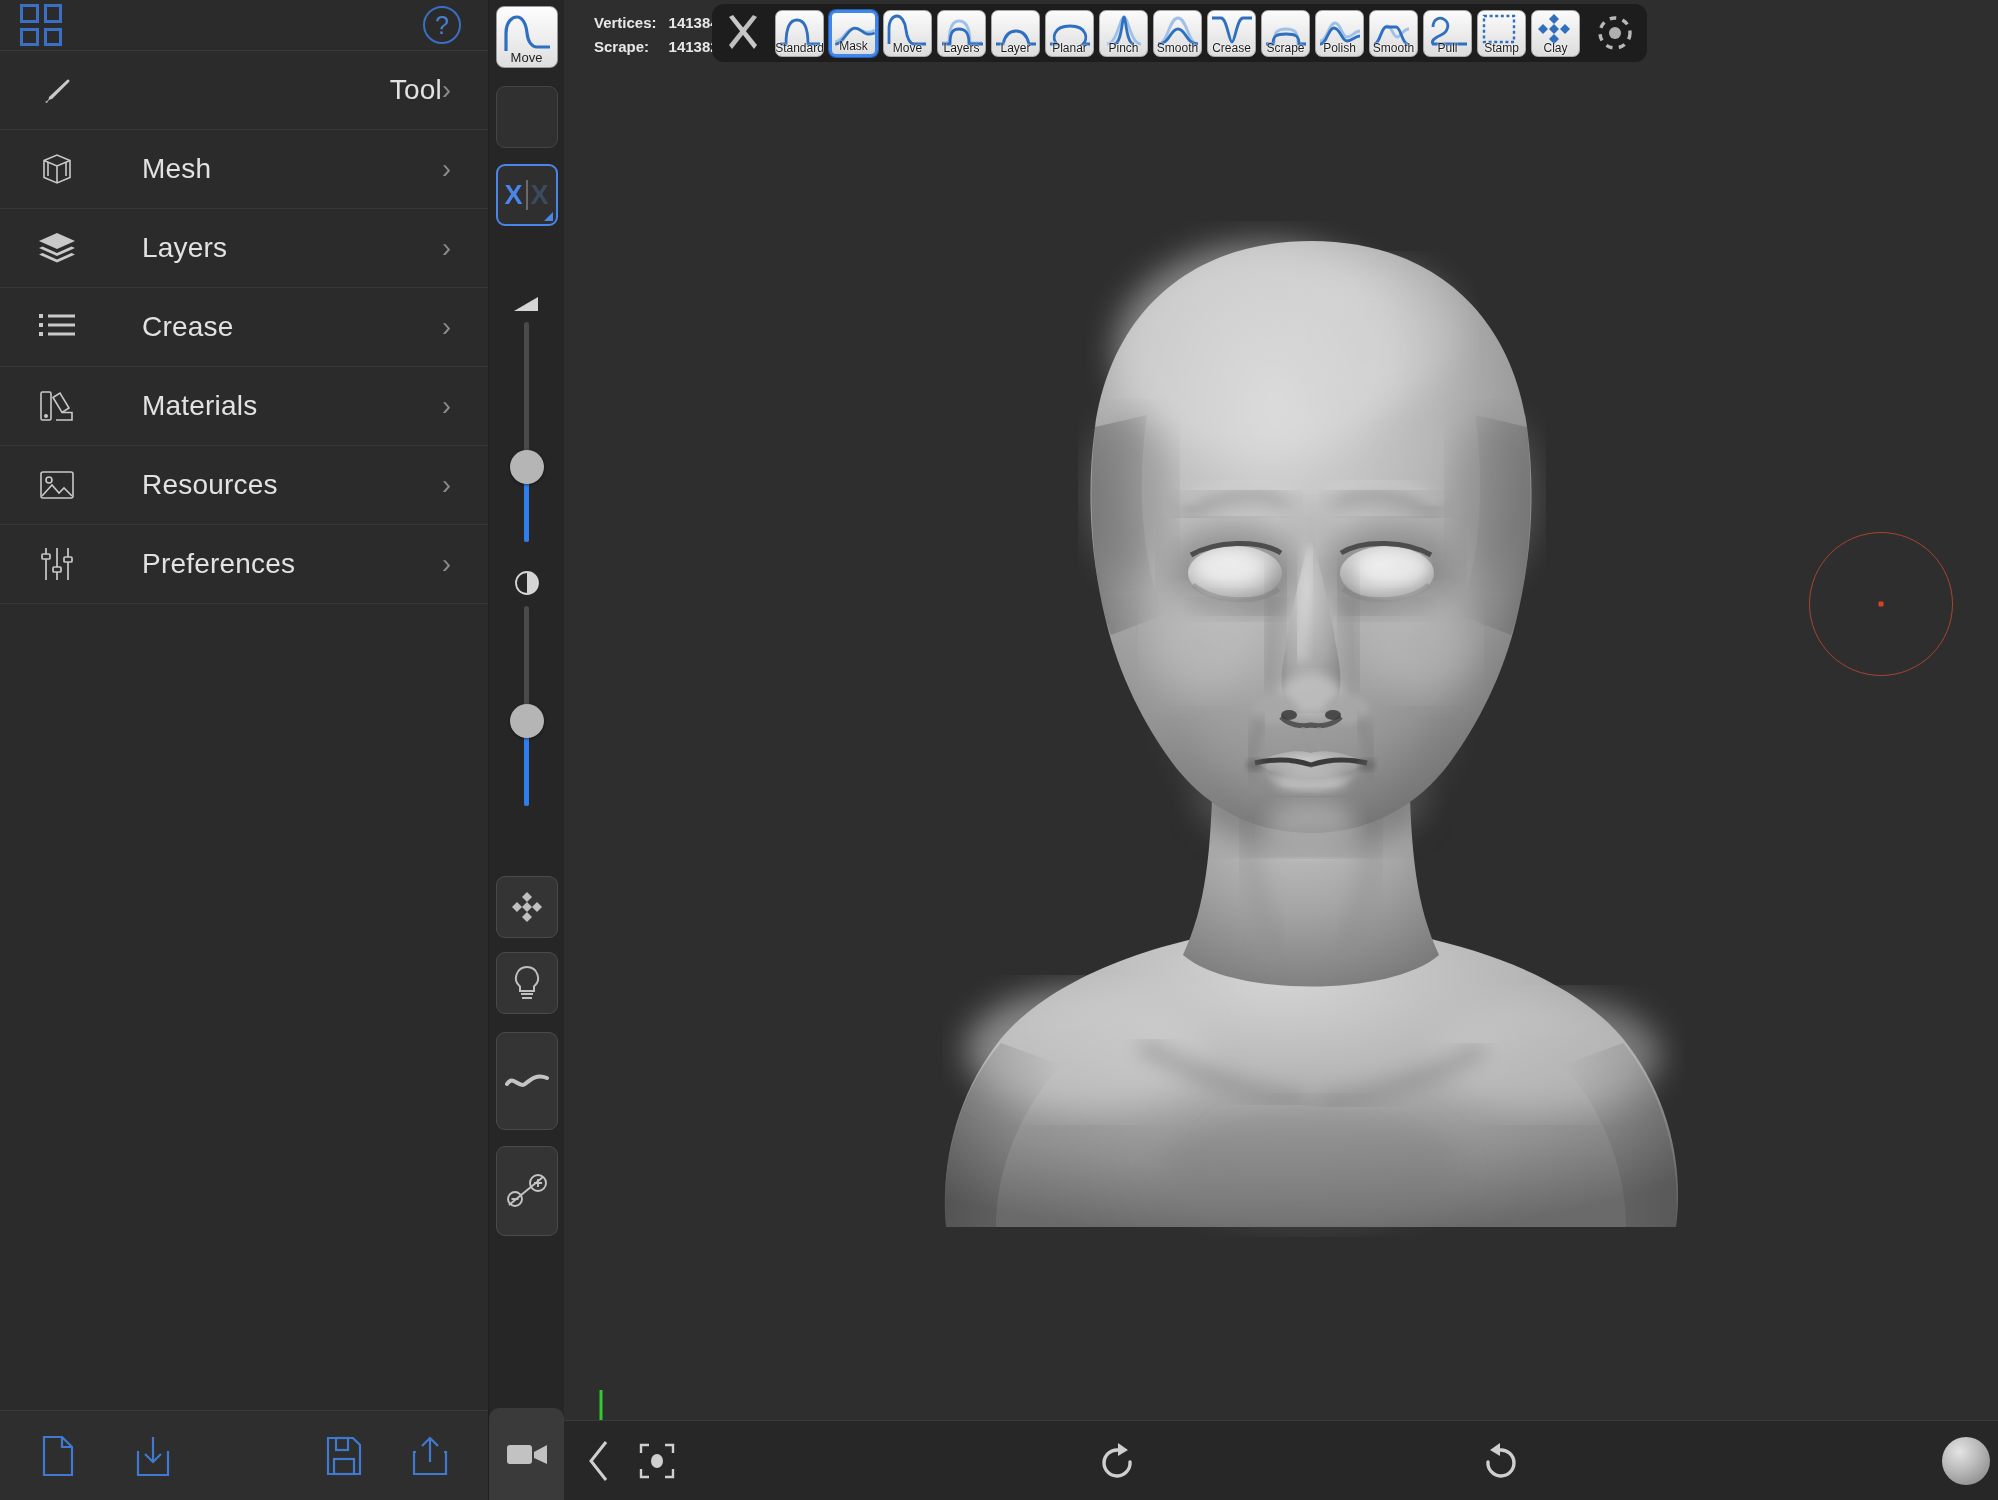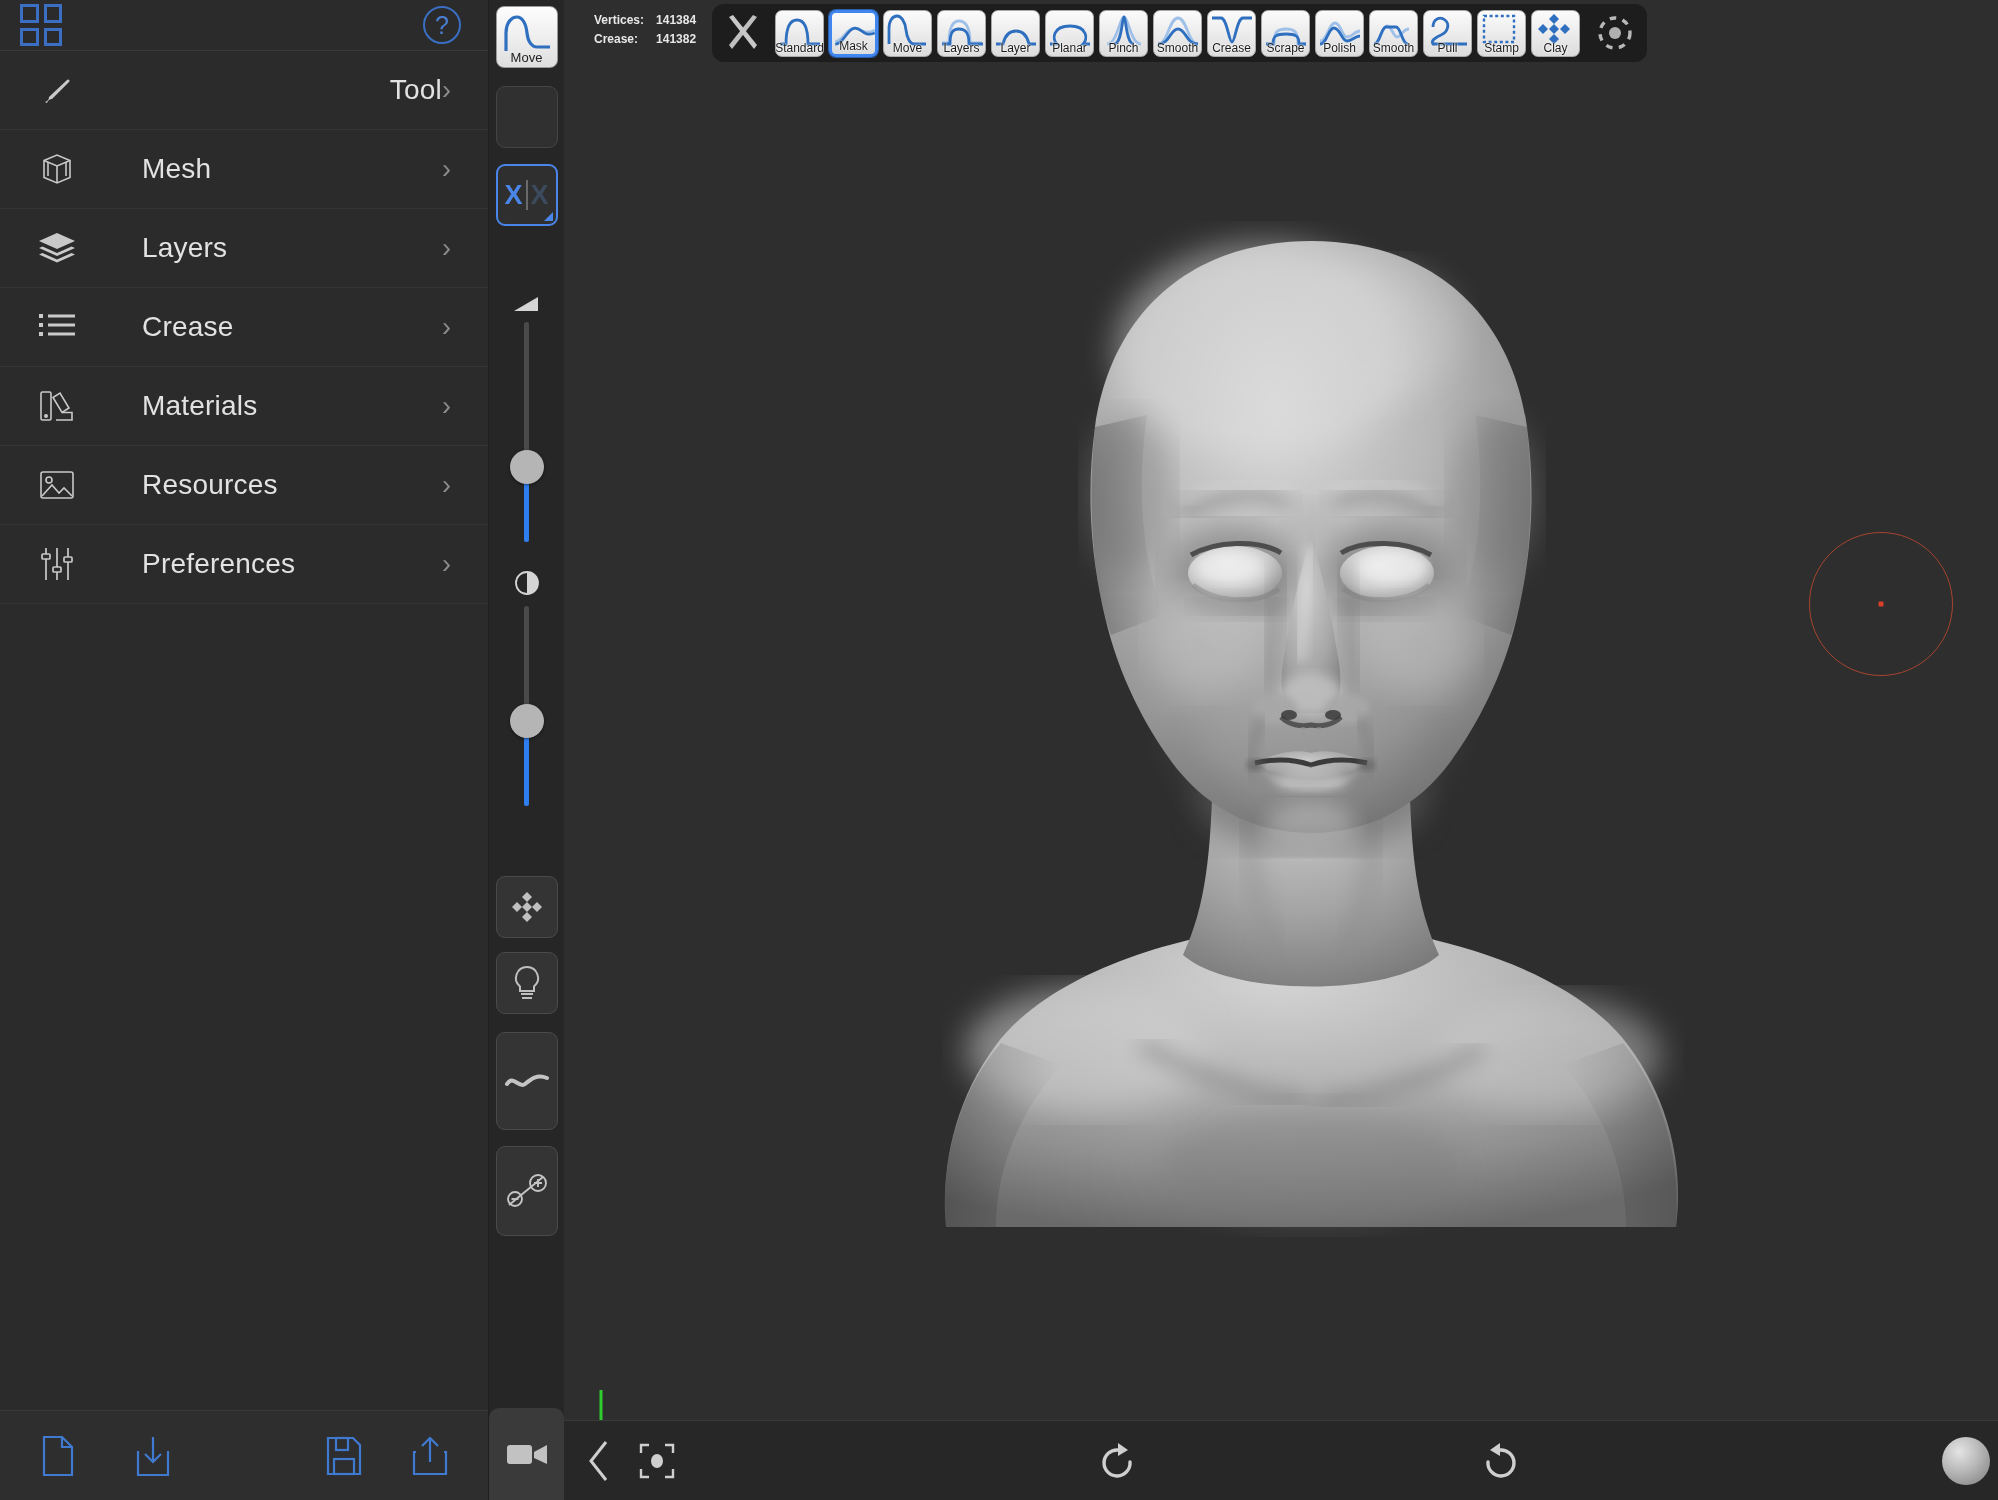--- a/index.html
+++ b/index.html
@@ -124,21 +124,21 @@
     box-shadow: 0 1px 3px rgba(0,0,0,.5);
   }
 
   
   .viewport {
     flex: 1; position: relative; background: #2e2e2e;
     overflow: hidden;
   }
   .vp-stats {
     position: absolute; left: 28px; top: 10px;
-    color: #e8e8e8; font-size: 12px; font-weight: 700;
+    color: #e8e8e8; font-size: 15px; font-weight: 700;
     font-family: "Liberation Sans", sans-serif; line-height: 1.45;
   }
   .vp-stats td.k { padding-right: 10px; }
   .vp-stats td.v { text-align: left; }
 
   
   .brush-bar {
     position: absolute; left: 148px; top: 4px;
     height: 58px; border-radius: 12px;
     background: #1d1d1d;
@@ -453,21 +453,21 @@
   <div class="viewport">
 
     <div class="vp-stats">
       <table>
         <tbody>
             <tr>
           <td class="k">Vertices:</td>
           <td class="v">141384</td>
         </tr>
         <tr>
-          <td class="k">Crease:</td>
+          <td class="k">Scrape:</td>
           <td class="v">141382</td>
         </tr>
       </tbody>
         </table>
     </div>
 
     <div class="brush-bar">
       <span class="bb-tool-icon">
         <svg width="42" height="42" viewBox="0 0 42 42" fill="#c8c8c8">
           <path d="M7 5l4-2 24 30-3 4z"></path>

